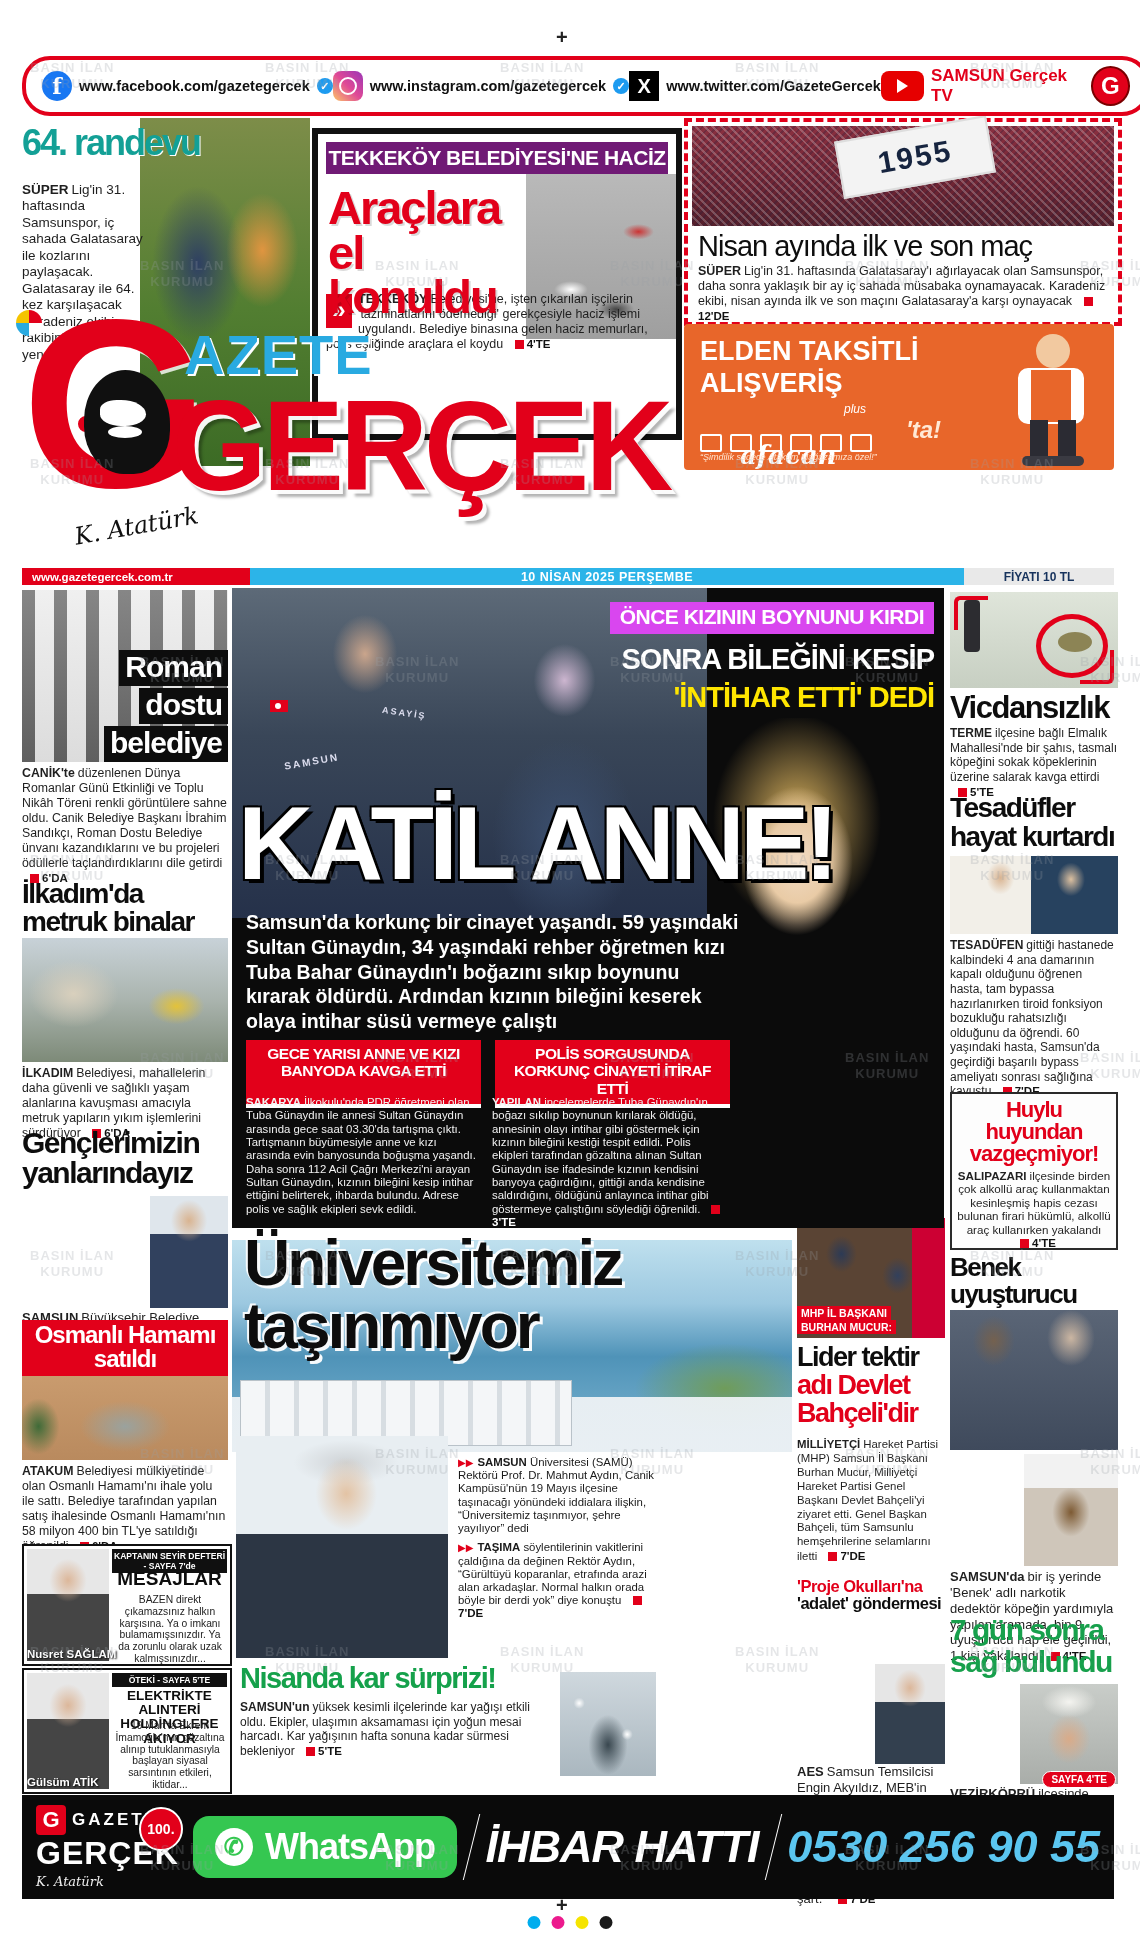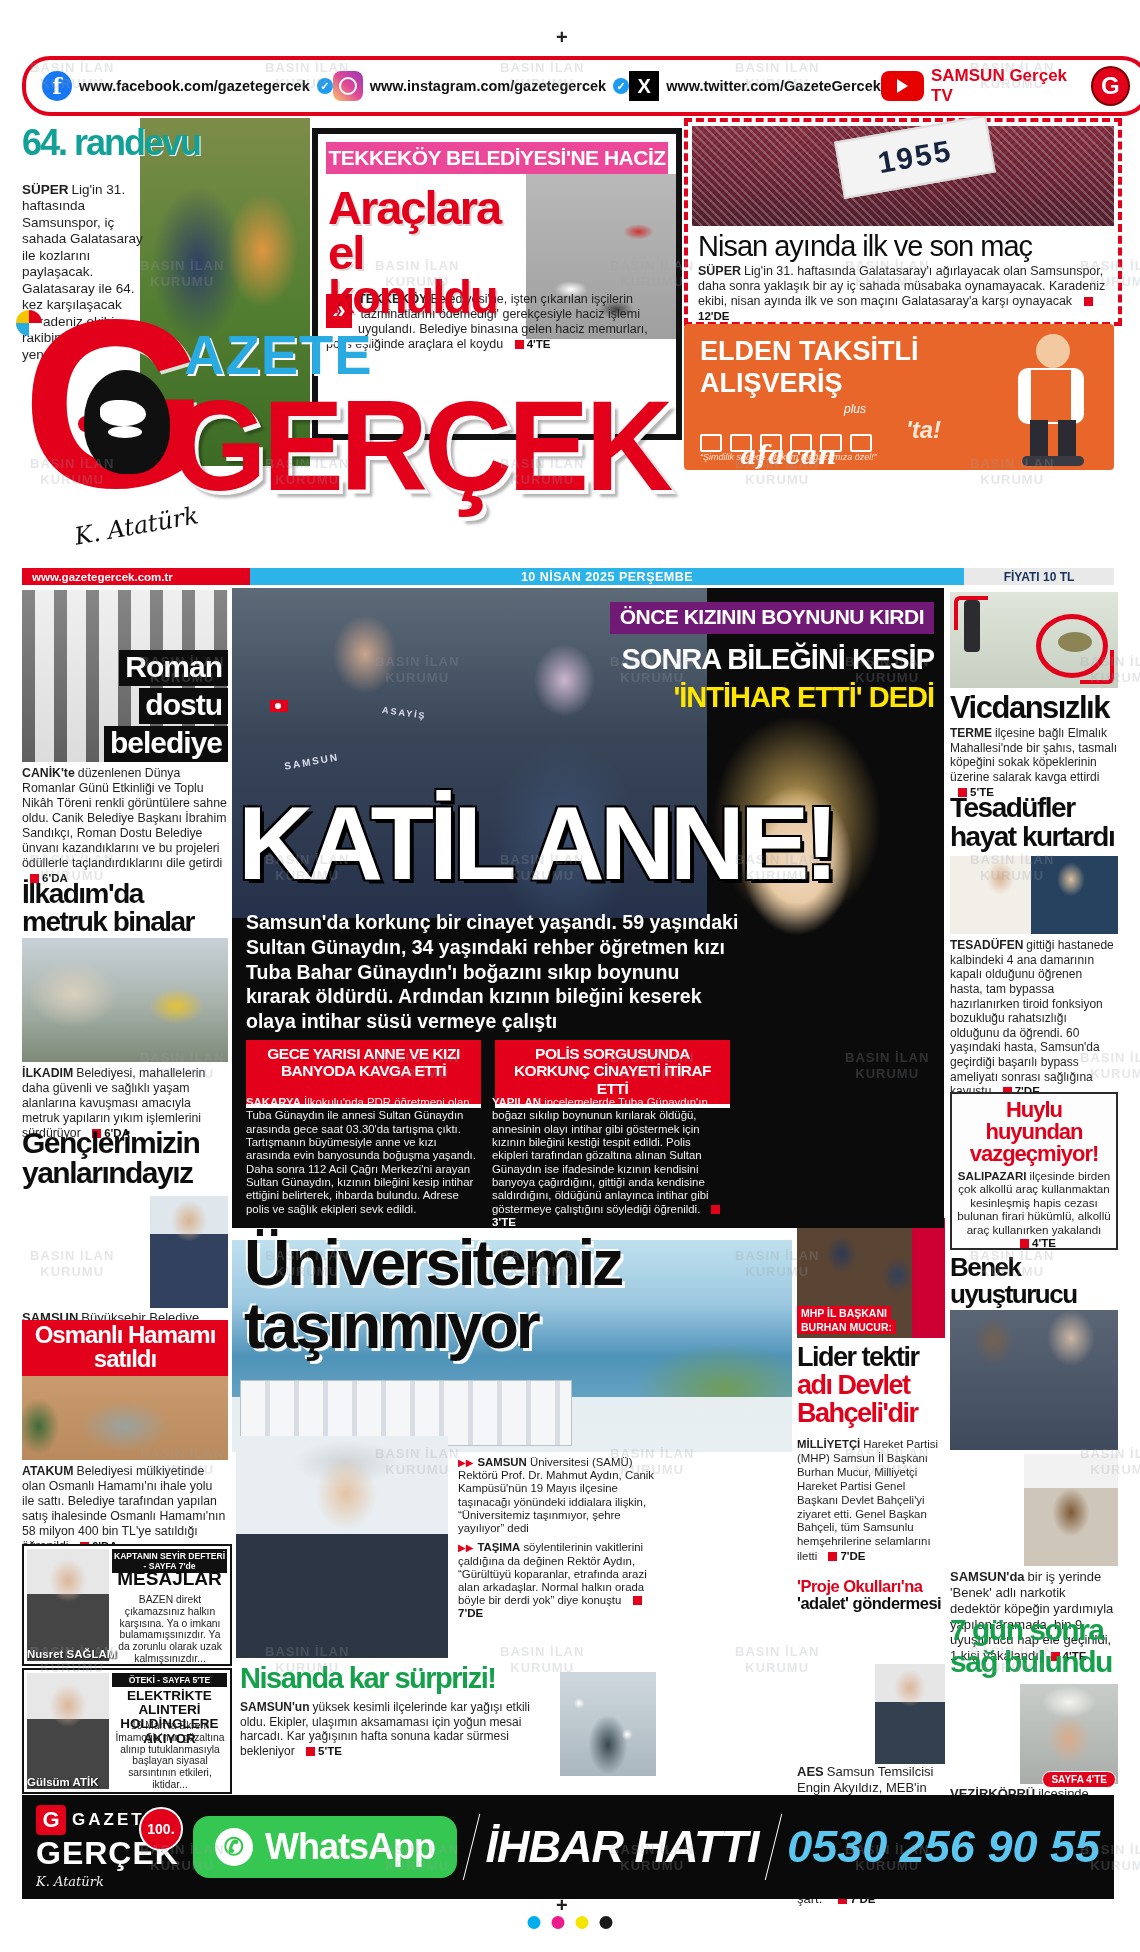--- a/index.html
+++ b/index.html
@@ -49,21 +49,21 @@
   #randevu-body{left:22px;top:182px;width:132px;z-index:3;font-size:13.5px;}
   #randevu-page{left:76px;top:414px;background:#e2001a;color:#fff;font-weight:bold;font-size:11px;
     padding:2px 9px;border-radius:10px;border:2px solid #fff;z-index:3;}
   
   #haciz{left:312px;top:128px;width:358px;height:300px;border:6px solid #111;background:#fff;z-index:2;}
   #haciz .ph{right:0;top:40px;width:150px;height:165px;
     background:radial-gradient(24px 12px at 30% 70%,#fff 0%,rgba(255,255,255,0) 70%),
                radial-gradient(26px 13px at 60% 82%,#444 0%,rgba(68,68,68,0) 70%),
                radial-gradient(22px 11px at 75% 35%,#c33 0%,rgba(204,51,51,0) 70%),
                linear-gradient(180deg,#b9b9b9,#9f9f9f);}
-  #haciz-kicker{position:absolute;left:8px;top:8px;right:8px;background:#ec4899;color:#fff;
+  #haciz-kicker{position:absolute;left:8px;top:8px;right:8px;background:#701a75;color:#fff;
     font-weight:bold;font-size:21px;text-align:center;padding:4px 0;letter-spacing:-0.5px;}
   #haciz-title{position:absolute;left:10px;top:52px;width:205px;color:#e2001a;font-weight:bold;
     font-size:47px;line-height:.95;letter-spacing:-2px;z-index:2;text-shadow:2px 2px 0 rgba(0,0,0,.15);}
   #haciz-body{position:absolute;left:8px;right:8px;top:158px;font-size:12.5px;line-height:1.2;}
   .chev{float:left;width:26px;height:34px;background:#e2001a;color:#fff;font-weight:bold;font-size:24px;
     text-align:center;line-height:32px;margin:2px 6px 2px 0;}
   
   #sonmac{left:684px;top:118px;width:430px;height:200px;border:4px dashed #e2001a;background:#fff;z-index:2;}
   #sonmac .ph{left:4px;top:4px;right:4px;height:100px;
     background:repeating-linear-gradient(45deg,rgba(255,255,255,.22) 0 2px,rgba(0,0,0,0) 2px 6px),
@@ -164,21 +164,21 @@
     background:radial-gradient(46px 56px at 28% 20%,#caa58c 0%,rgba(202,165,140,0) 70%),
       radial-gradient(44px 52px at 70% 28%,#cdb6d0 0%,rgba(205,182,208,0) 70%),
       radial-gradient(90px 120px at 70% 75%,#3c5070 0%,rgba(60,80,112,0) 80%),
       linear-gradient(180deg,#5d6a78 0%,#394658 45%,#25314a 100%);}
   .flagpatch{position:absolute;left:38px;top:112px;width:18px;height:12px;background:#e2001a;}
   .flagpatch:after{content:"";position:absolute;left:5px;top:3px;width:6px;height:6px;border-radius:50%;background:#fff;}
   .jacket{position:absolute;color:#eef;font-weight:bold;font-size:10px;letter-spacing:2px;transform:rotate(-10deg);opacity:.9;}
   #jacket1{left:52px;top:168px;}
   #jacket2{left:150px;top:120px;transform:rotate(8deg);font-size:9px;}
   #katil-kickers{position:absolute;right:10px;top:14px;width:470px;text-align:right;z-index:3;}
-  #katil-k1{display:inline-block;background:#701a75;color:#fff;font-weight:bold;font-size:21px;
+  #katil-k1{display:inline-block;background:#d946ef;color:#fff;font-weight:bold;font-size:21px;
     padding:3px 10px 5px;letter-spacing:-0.5px;}
   #katil-k2{display:block;color:#fff;font-weight:bold;font-size:29px;margin-top:9px;letter-spacing:-1px;}
   #katil-k3{display:block;color:#ffe600;font-weight:bold;font-size:29px;margin-top:5px;letter-spacing:-1px;}
   #victim{position:absolute;left:430px;top:130px;width:270px;height:340px;z-index:2;
     background:radial-gradient(90px 120px at 50% 42%,#f1dbc4 0%,#e9cba6 35%,rgba(233,203,166,0) 62%),
       radial-gradient(120px 150px at 50% 30%,#d9b25e 0%,rgba(217,178,94,0) 70%);}
   #katil-title{position:absolute;left:6px;top:196px;width:704px;color:#fff;font-weight:bold;
     font-size:104px;letter-spacing:-5px;white-space:nowrap;z-index:3;
     text-shadow:4px 4px 0 #000,-2px -2px 0 #000,2px -2px 0 #000,-2px 2px 0 #000;}
   #katil-deck{position:absolute;left:14px;top:322px;width:494px;color:#fff;font-weight:bold;

